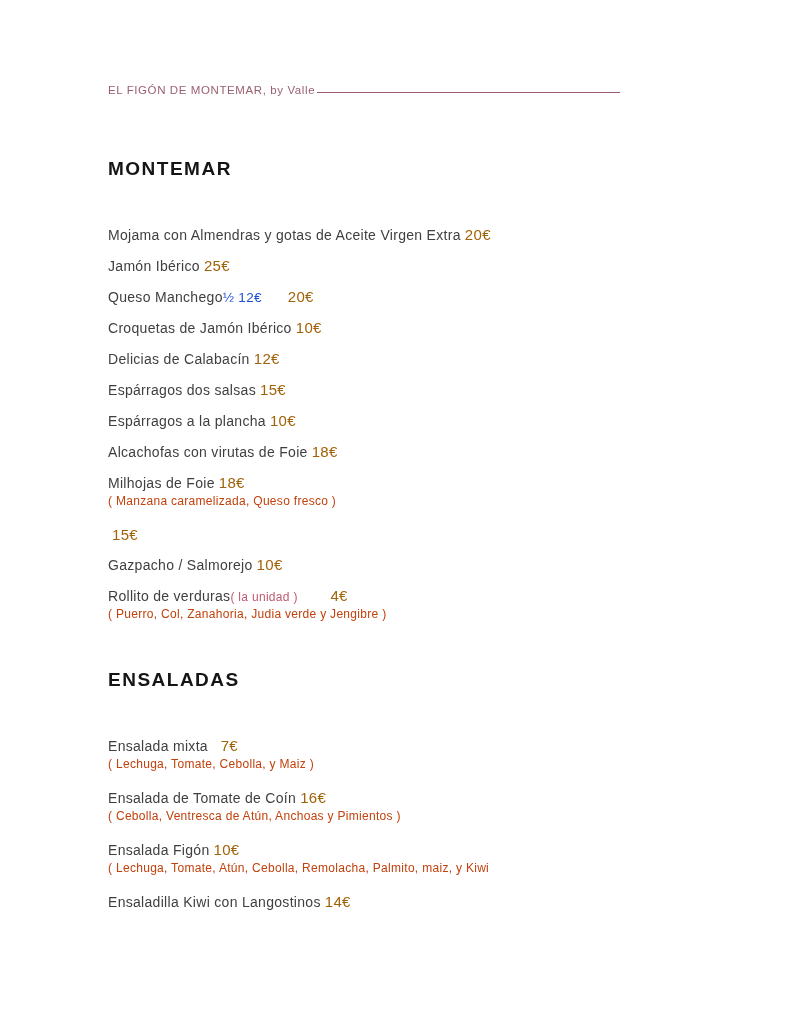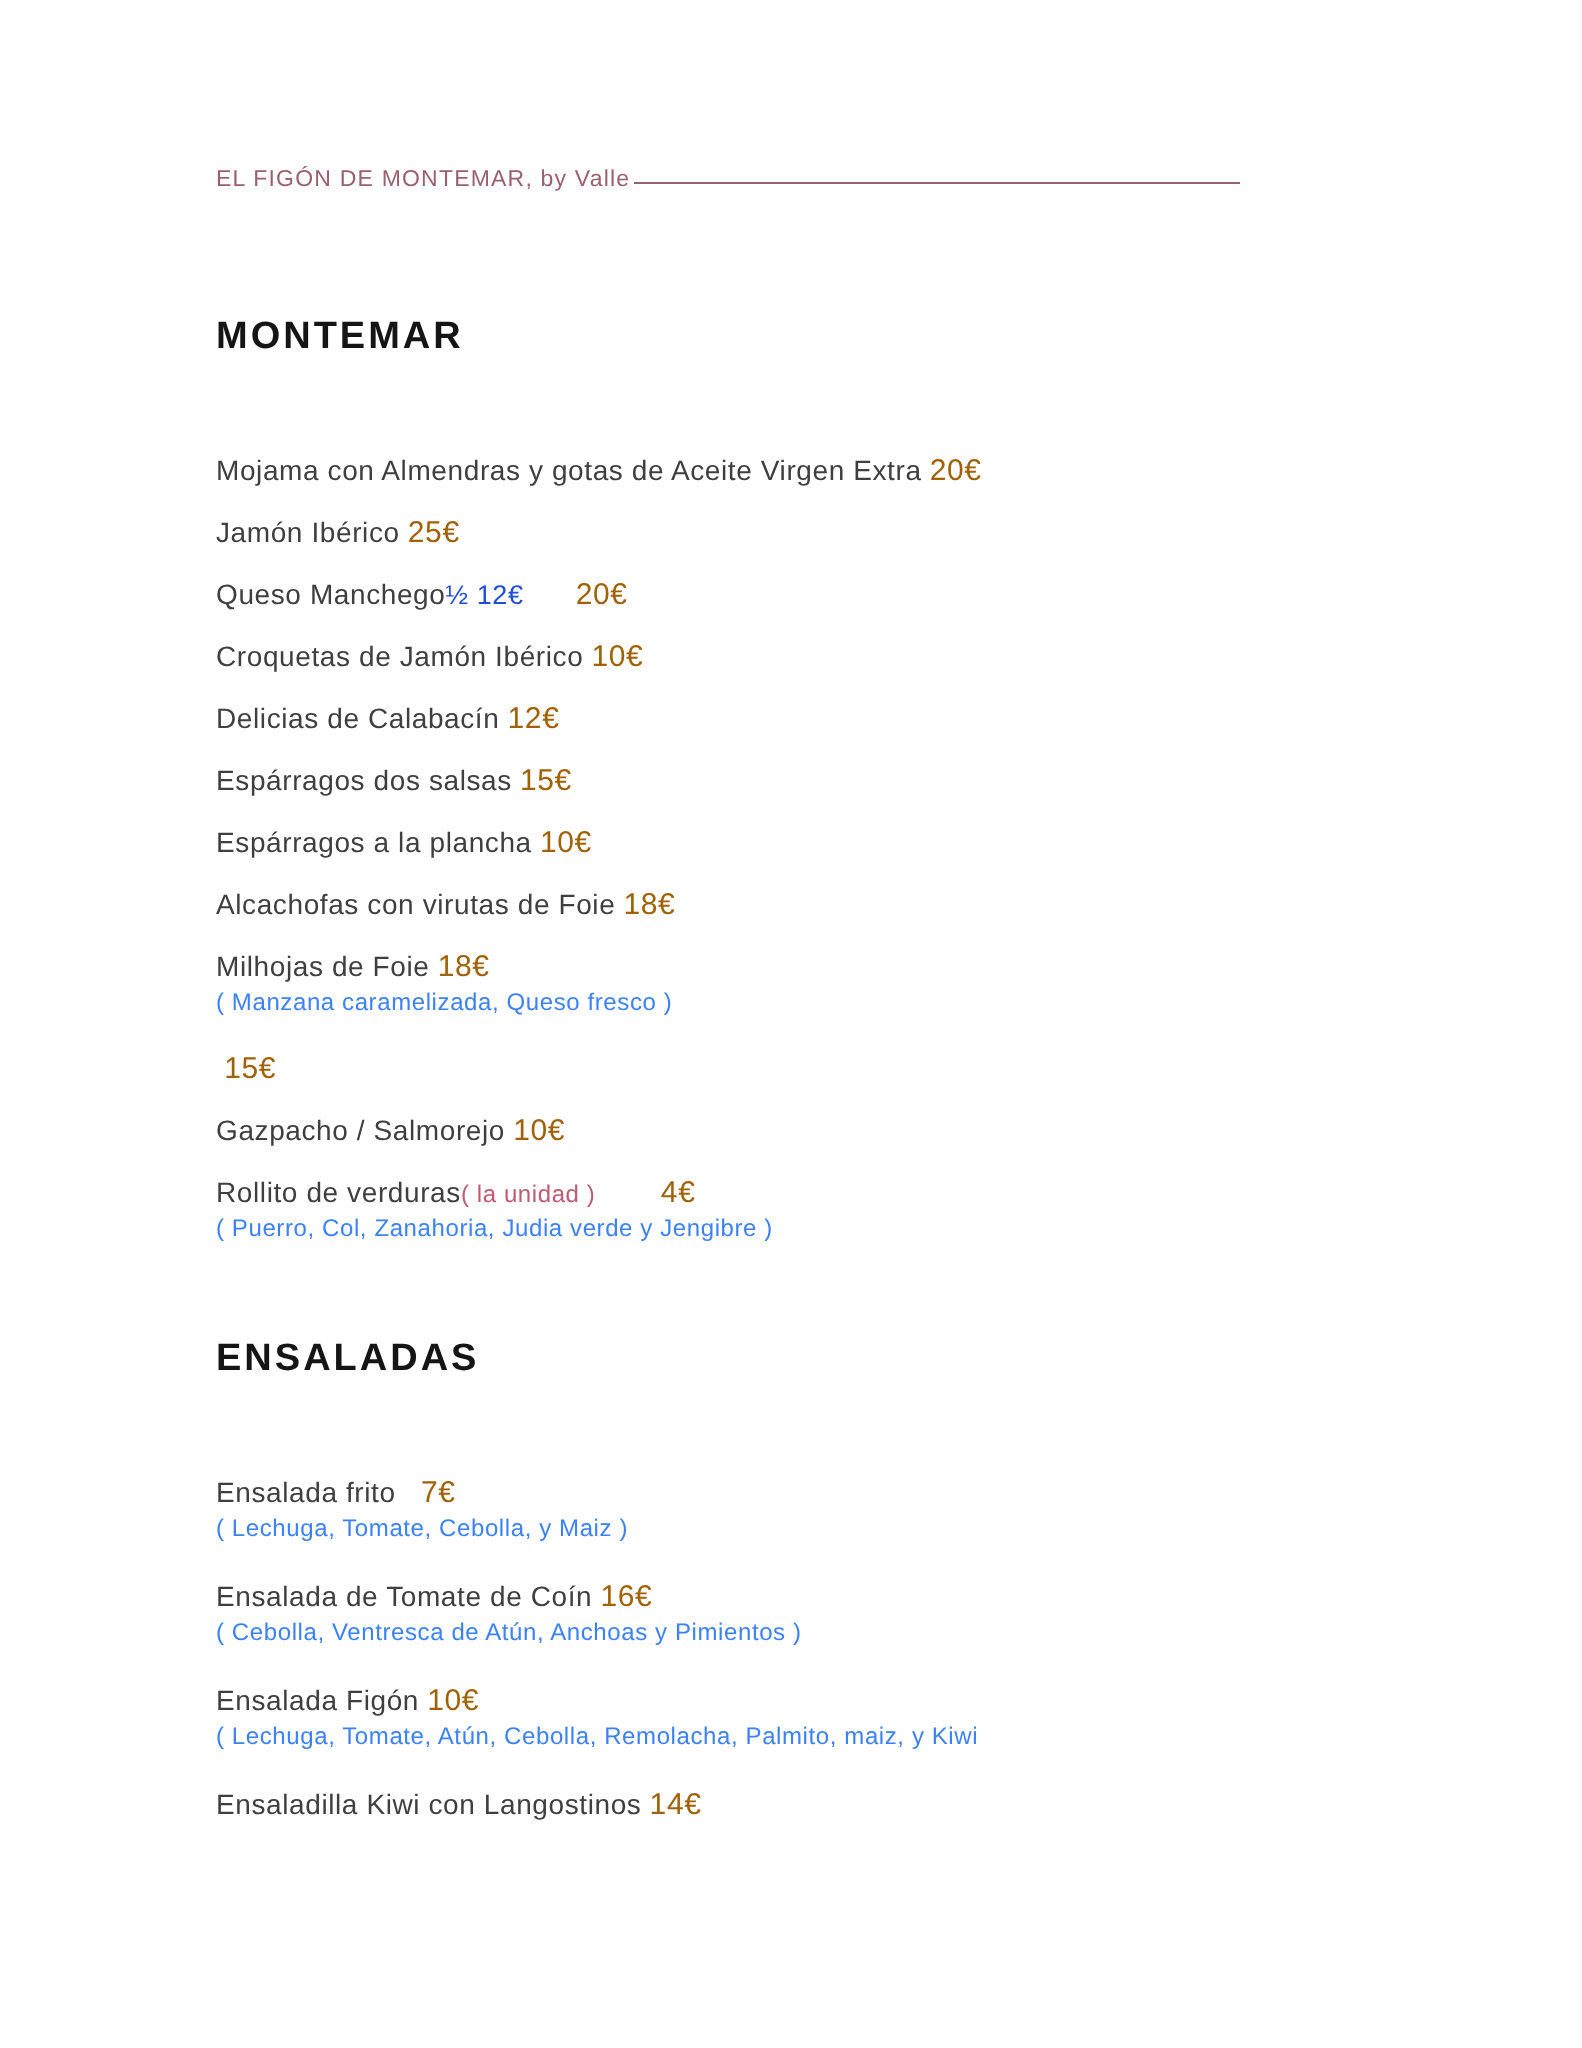--- a/index.html
+++ b/index.html
@@ -76,21 +76,21 @@
   .item-price {
     font-size: 15px;
     color: #a16207;
     letter-spacing: 0.3px;
     min-width: 30px;
     text-align: right;
   }
   .item-subtitle {
     font-size: 12px;
     letter-spacing: 0.3px;
-    color: #3b82f6;
+    color: #c2410c;
     line-height: 17px;
     margin-top: 1px;
   }
 </style>
 </head>
 <body>
 
 <div class="page">
   <div class="brand-row">
     <span class="brand">EL FIGÓN DE MONTEMAR, by Valle</span>
@@ -199,21 +199,21 @@
             </div>
             <div class="item-subtitle">( Puerro, Col, Zanahoria, Judia verde y Jengibre )</div>
           </div>
         </div>
       </div>
       <div class="section">
         <h2 class="section-title">ENSALADAS</h2>
         <div class="items">
           <div class="item has-sub">
             <div class="item-main">
-              <span class="item-name">Ensalada frito</span>
+              <span class="item-name">Ensalada mixta</span>
               <span class="item-right">
                 <span class="item-price">7€</span>
               </span>
             </div>
             <div class="item-subtitle">( Lechuga, Tomate, Cebolla, y Maiz )</div>
           </div>
           <div class="item has-sub">
             <div class="item-main">
               <span class="item-name">Ensalada de Tomate de Coín</span>
               <span class="item-right">

